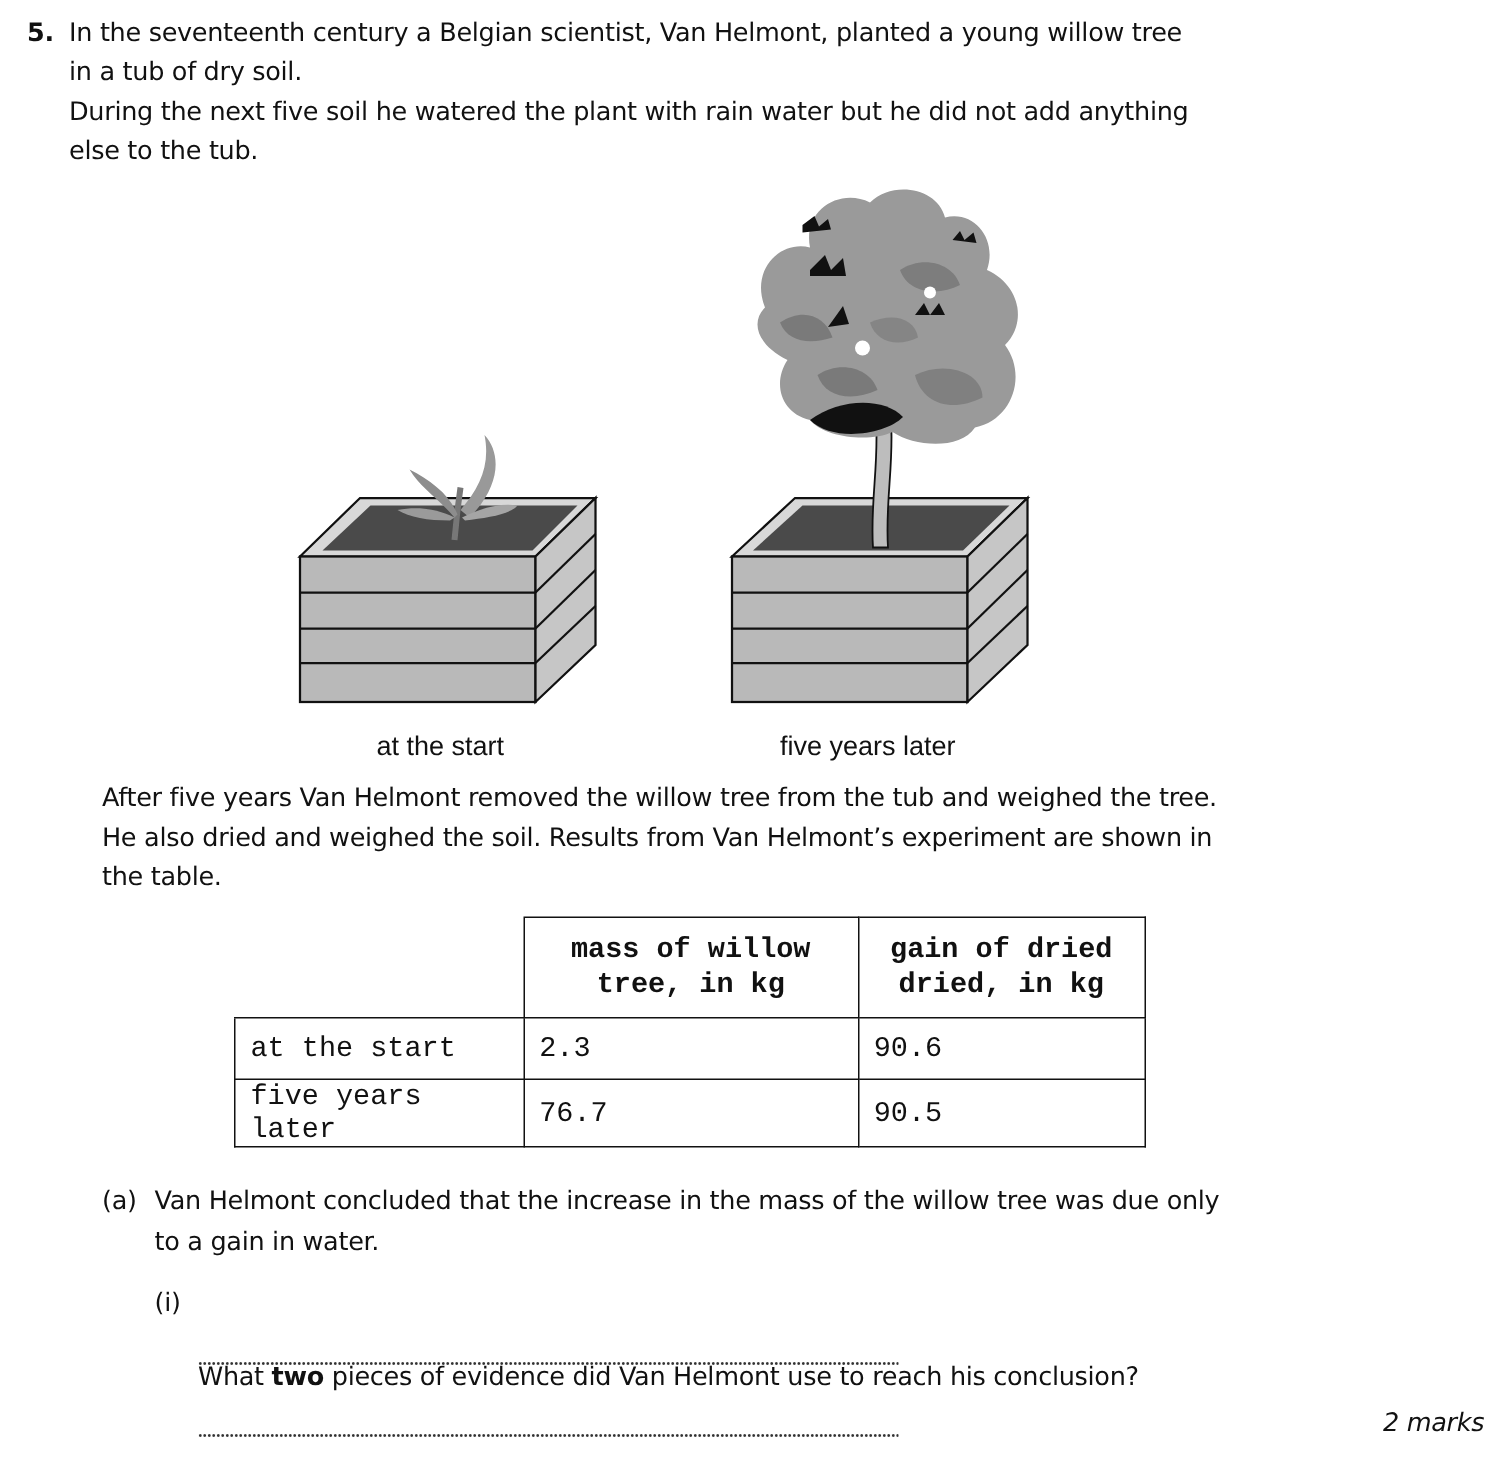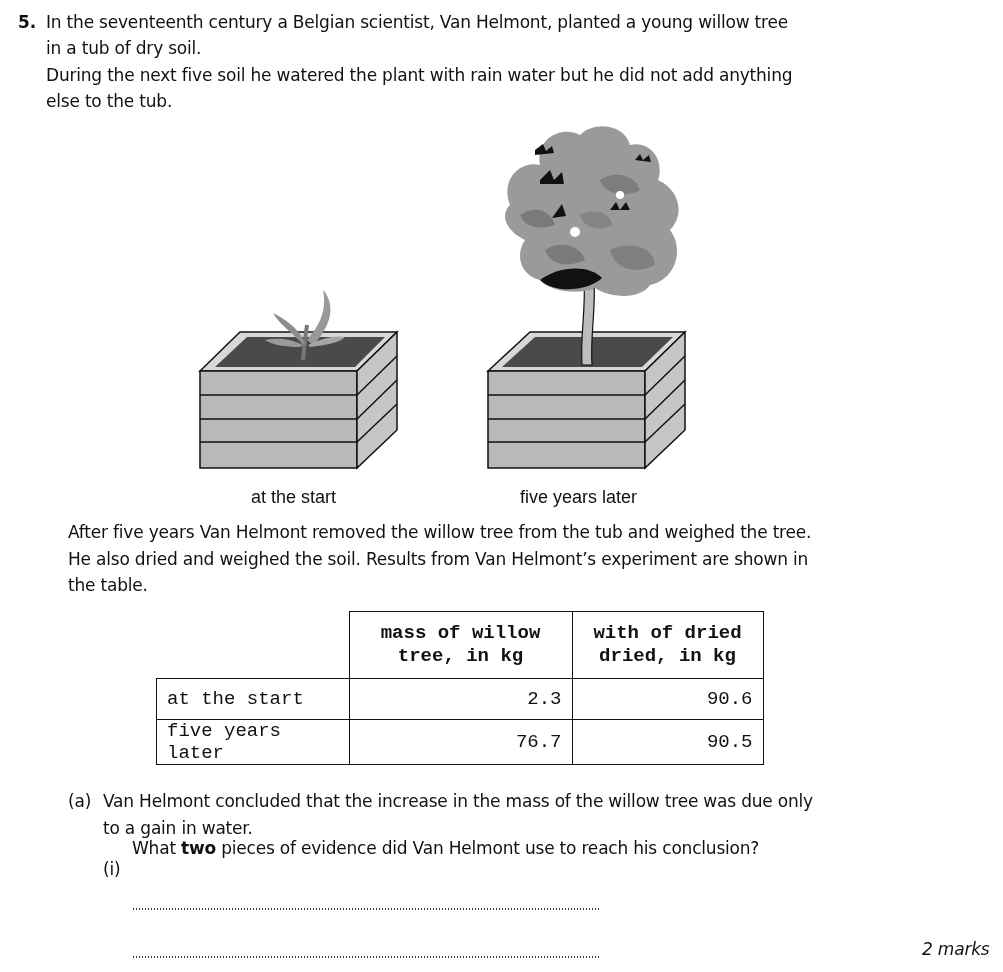--- a/index.html
+++ b/index.html
@@ -13,21 +13,21 @@
   #fig-later { position: absolute; left: 480px; top: 120px; width: 215px; height: 355px; }
 
   .caption { position: absolute; font-family: "Liberation Sans", sans-serif; font-size: 18px; }
 
   
   table.results { position: absolute; left: 156px; top: 611px; border-collapse: collapse;
                   font-family: Liberation Mono, monospace; font-size: 19px; }
   table.results td, table.results th { border: 1.5px solid #111; }
   table.results th { font-weight: bold; text-align: center; line-height: 23px; padding: 10px 6px; }
   table.results td { height: 40px; padding: 0 10px; }
-  table.results td.num { text-align: right; }
+  table.results td.num { text-align: left; }
   .blank { border-top: none !important; border-left: none !important; }
 
   .dots { position: absolute; left: 132px; width: 467px; height: 2px;
           background-image: radial-gradient(circle, #333 0.8px, transparent 1px);
           background-size: 3px 2px; background-repeat: repeat-x; }
 </style>
 </head>
 <body>
 
 <div class="abs cal qnum" style="left:18px; top:12px;">5.</div>
@@ -104,21 +104,21 @@
 
 <table class="results">
   <tbody>
       <tr>
     <th class="blank" style="width:180px;"></th>
     <th style="width:210px;">
       <div>mass of willow</div>
       <div>tree, in kg</div>
     </th>
     <th style="width:178px;">
-      <div>with of dried</div>
+      <div>gain of dried</div>
       <div>dried, in kg</div>
     </th>
   </tr>
   <tr>
     <td>at the start</td>
     <td class="num">2.3</td>
     <td class="num">90.6</td>
   </tr>
   <tr>
     <td>five years later</td>
@@ -126,18 +126,18 @@
     <td class="num">90.5</td>
   </tr>
 </tbody>
   </table>
 
 <div class="abs cal" style="left:68px; top:791px;">(a)</div>
 <div class="abs cal" style="left:103px; top:791px;">Van Helmont concluded that the increase in the mass of the willow tree was due only</div>
 <div class="abs cal" style="left:103px; top:818px;">to a gain in water.</div>
 
 <div class="abs cal" style="left:103px; top:859px;">(i)</div>
-<div class="abs cal" style="left:132px; top:838px;"><span>What </span><b>two</b><span> pieces of evidence did Van Helmont use to reach his conclusion?</span></div>
+<div class="abs cal" style="left:132px; top:908px;"><span>What </span><b>two</b><span> pieces of evidence did Van Helmont use to reach his conclusion?</span></div>
 
 <div class="dots" style="top:908px;"></div>
 <div class="dots" style="top:956px;"></div>
 
 <div class="abs cal" style="left:922px; top:939px;font-style:italic;">2 marks</div>
 
 </body></html>

